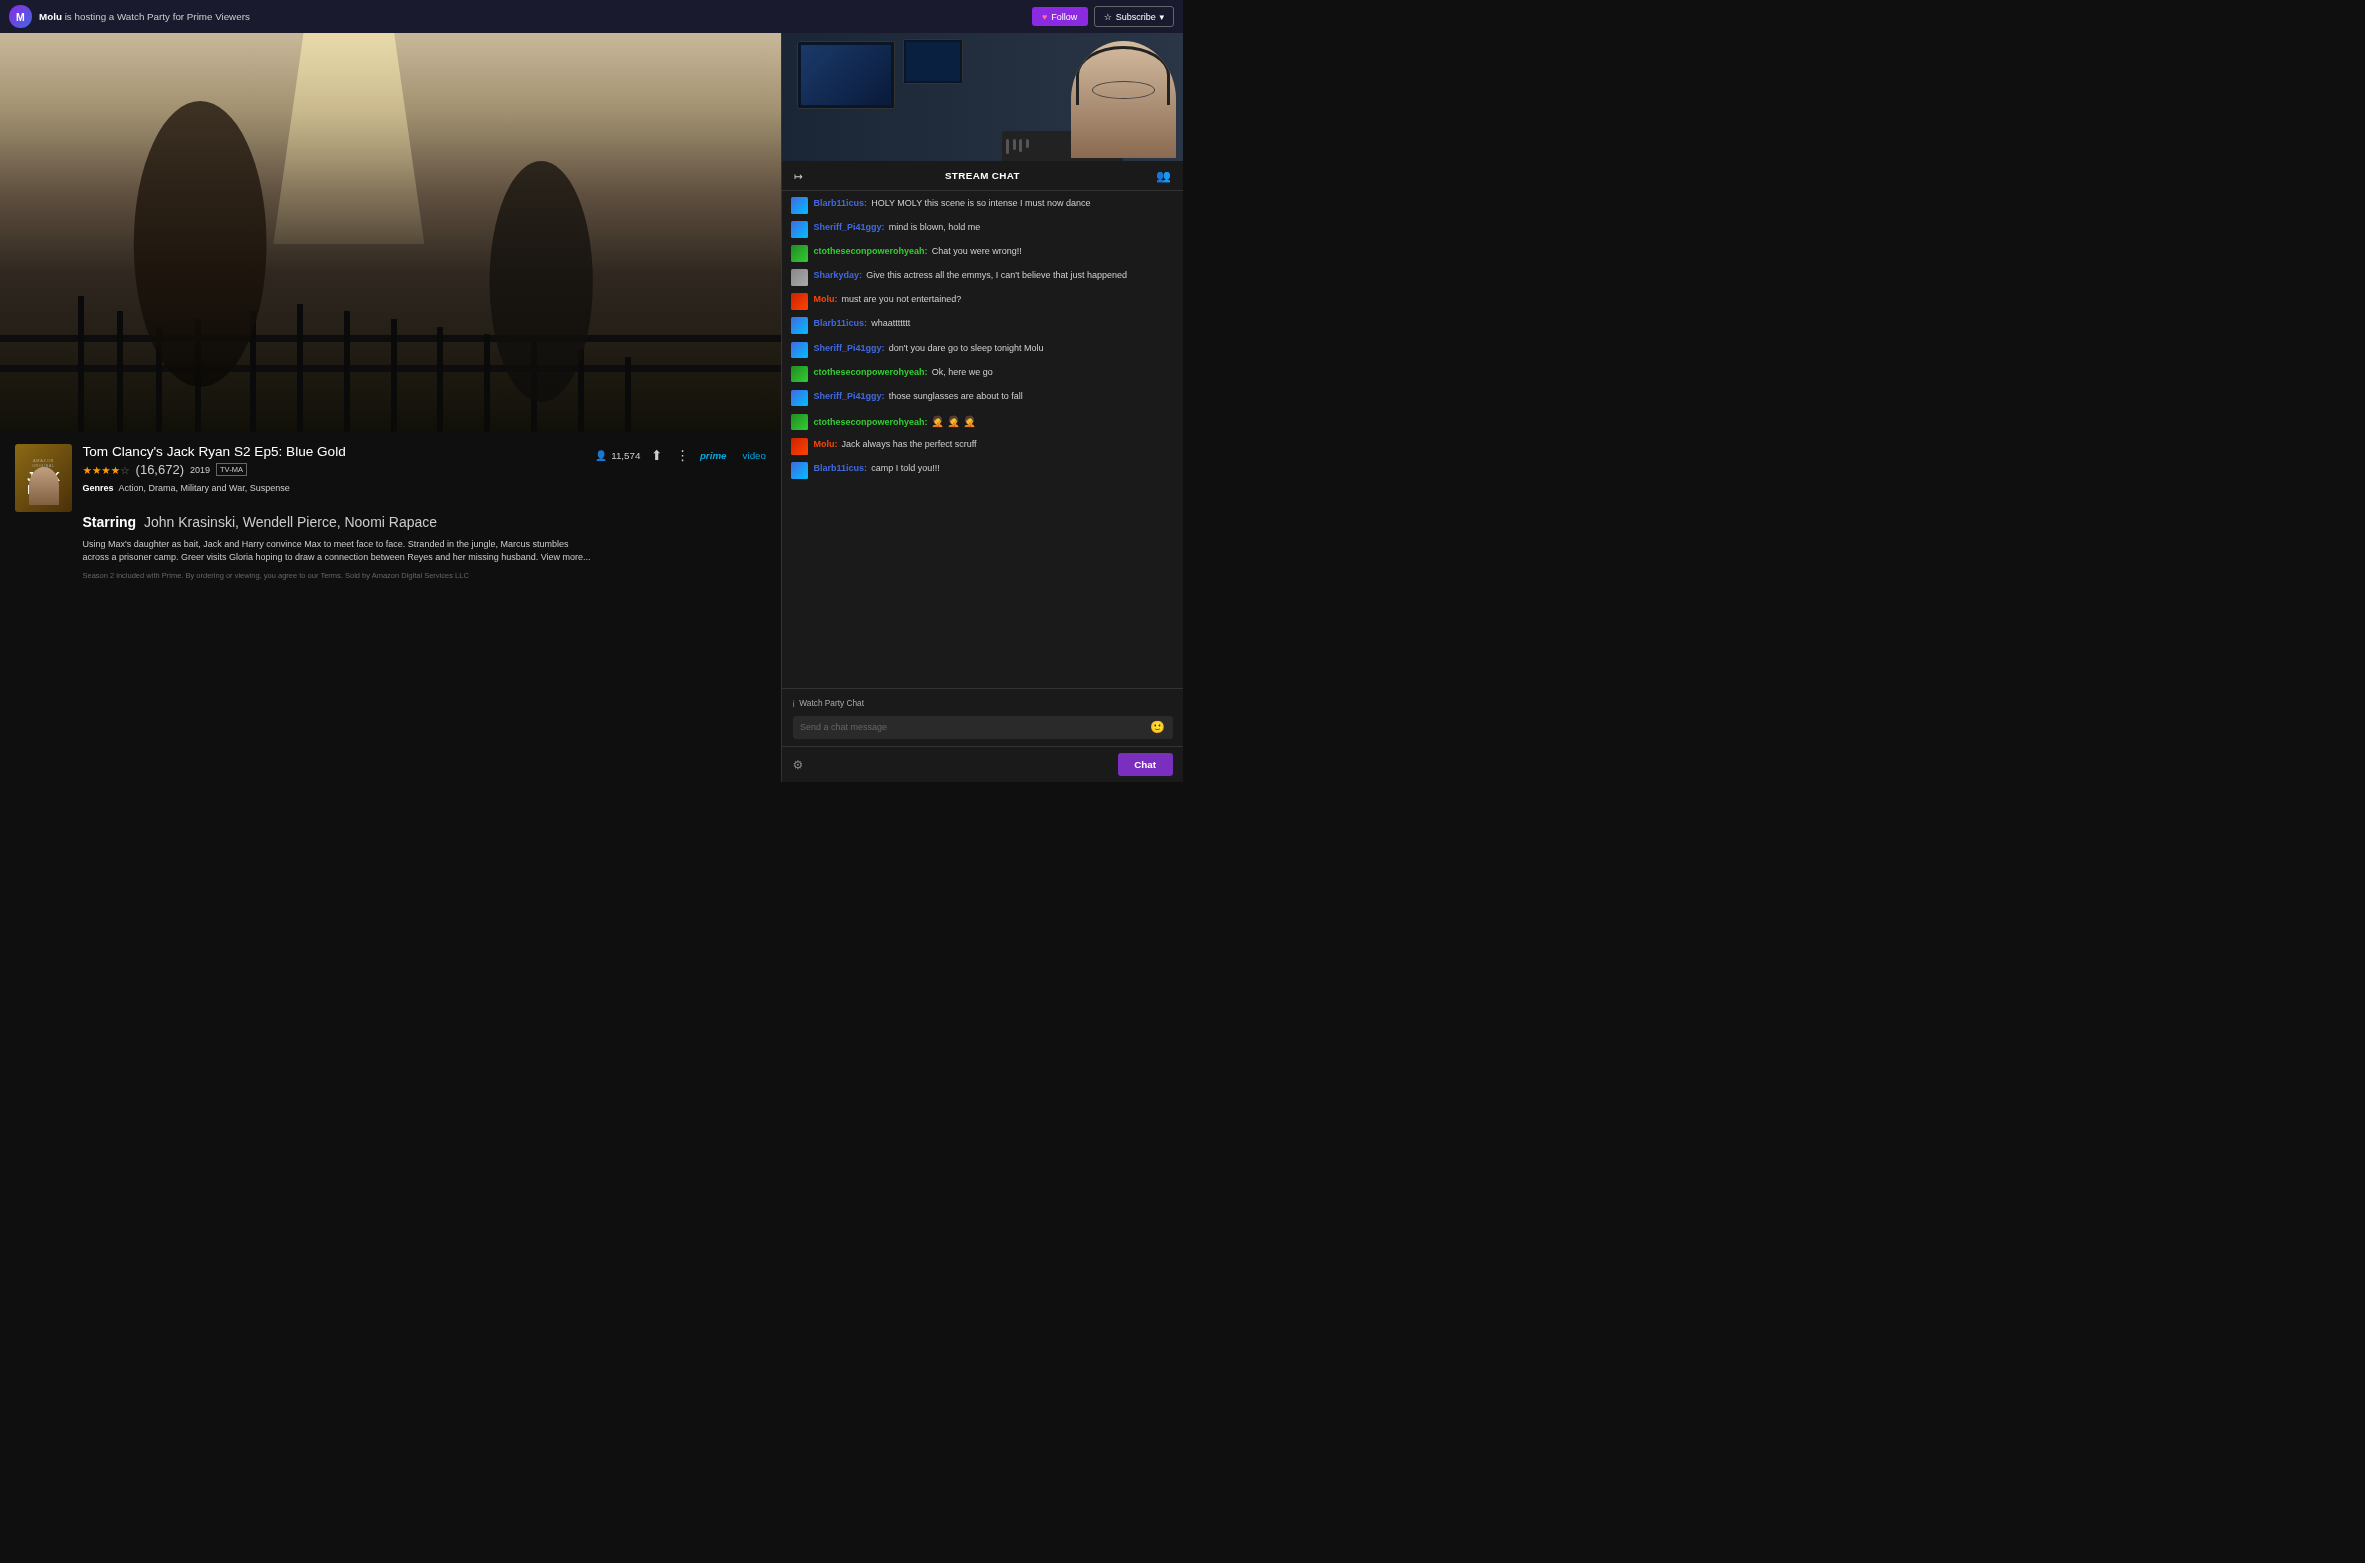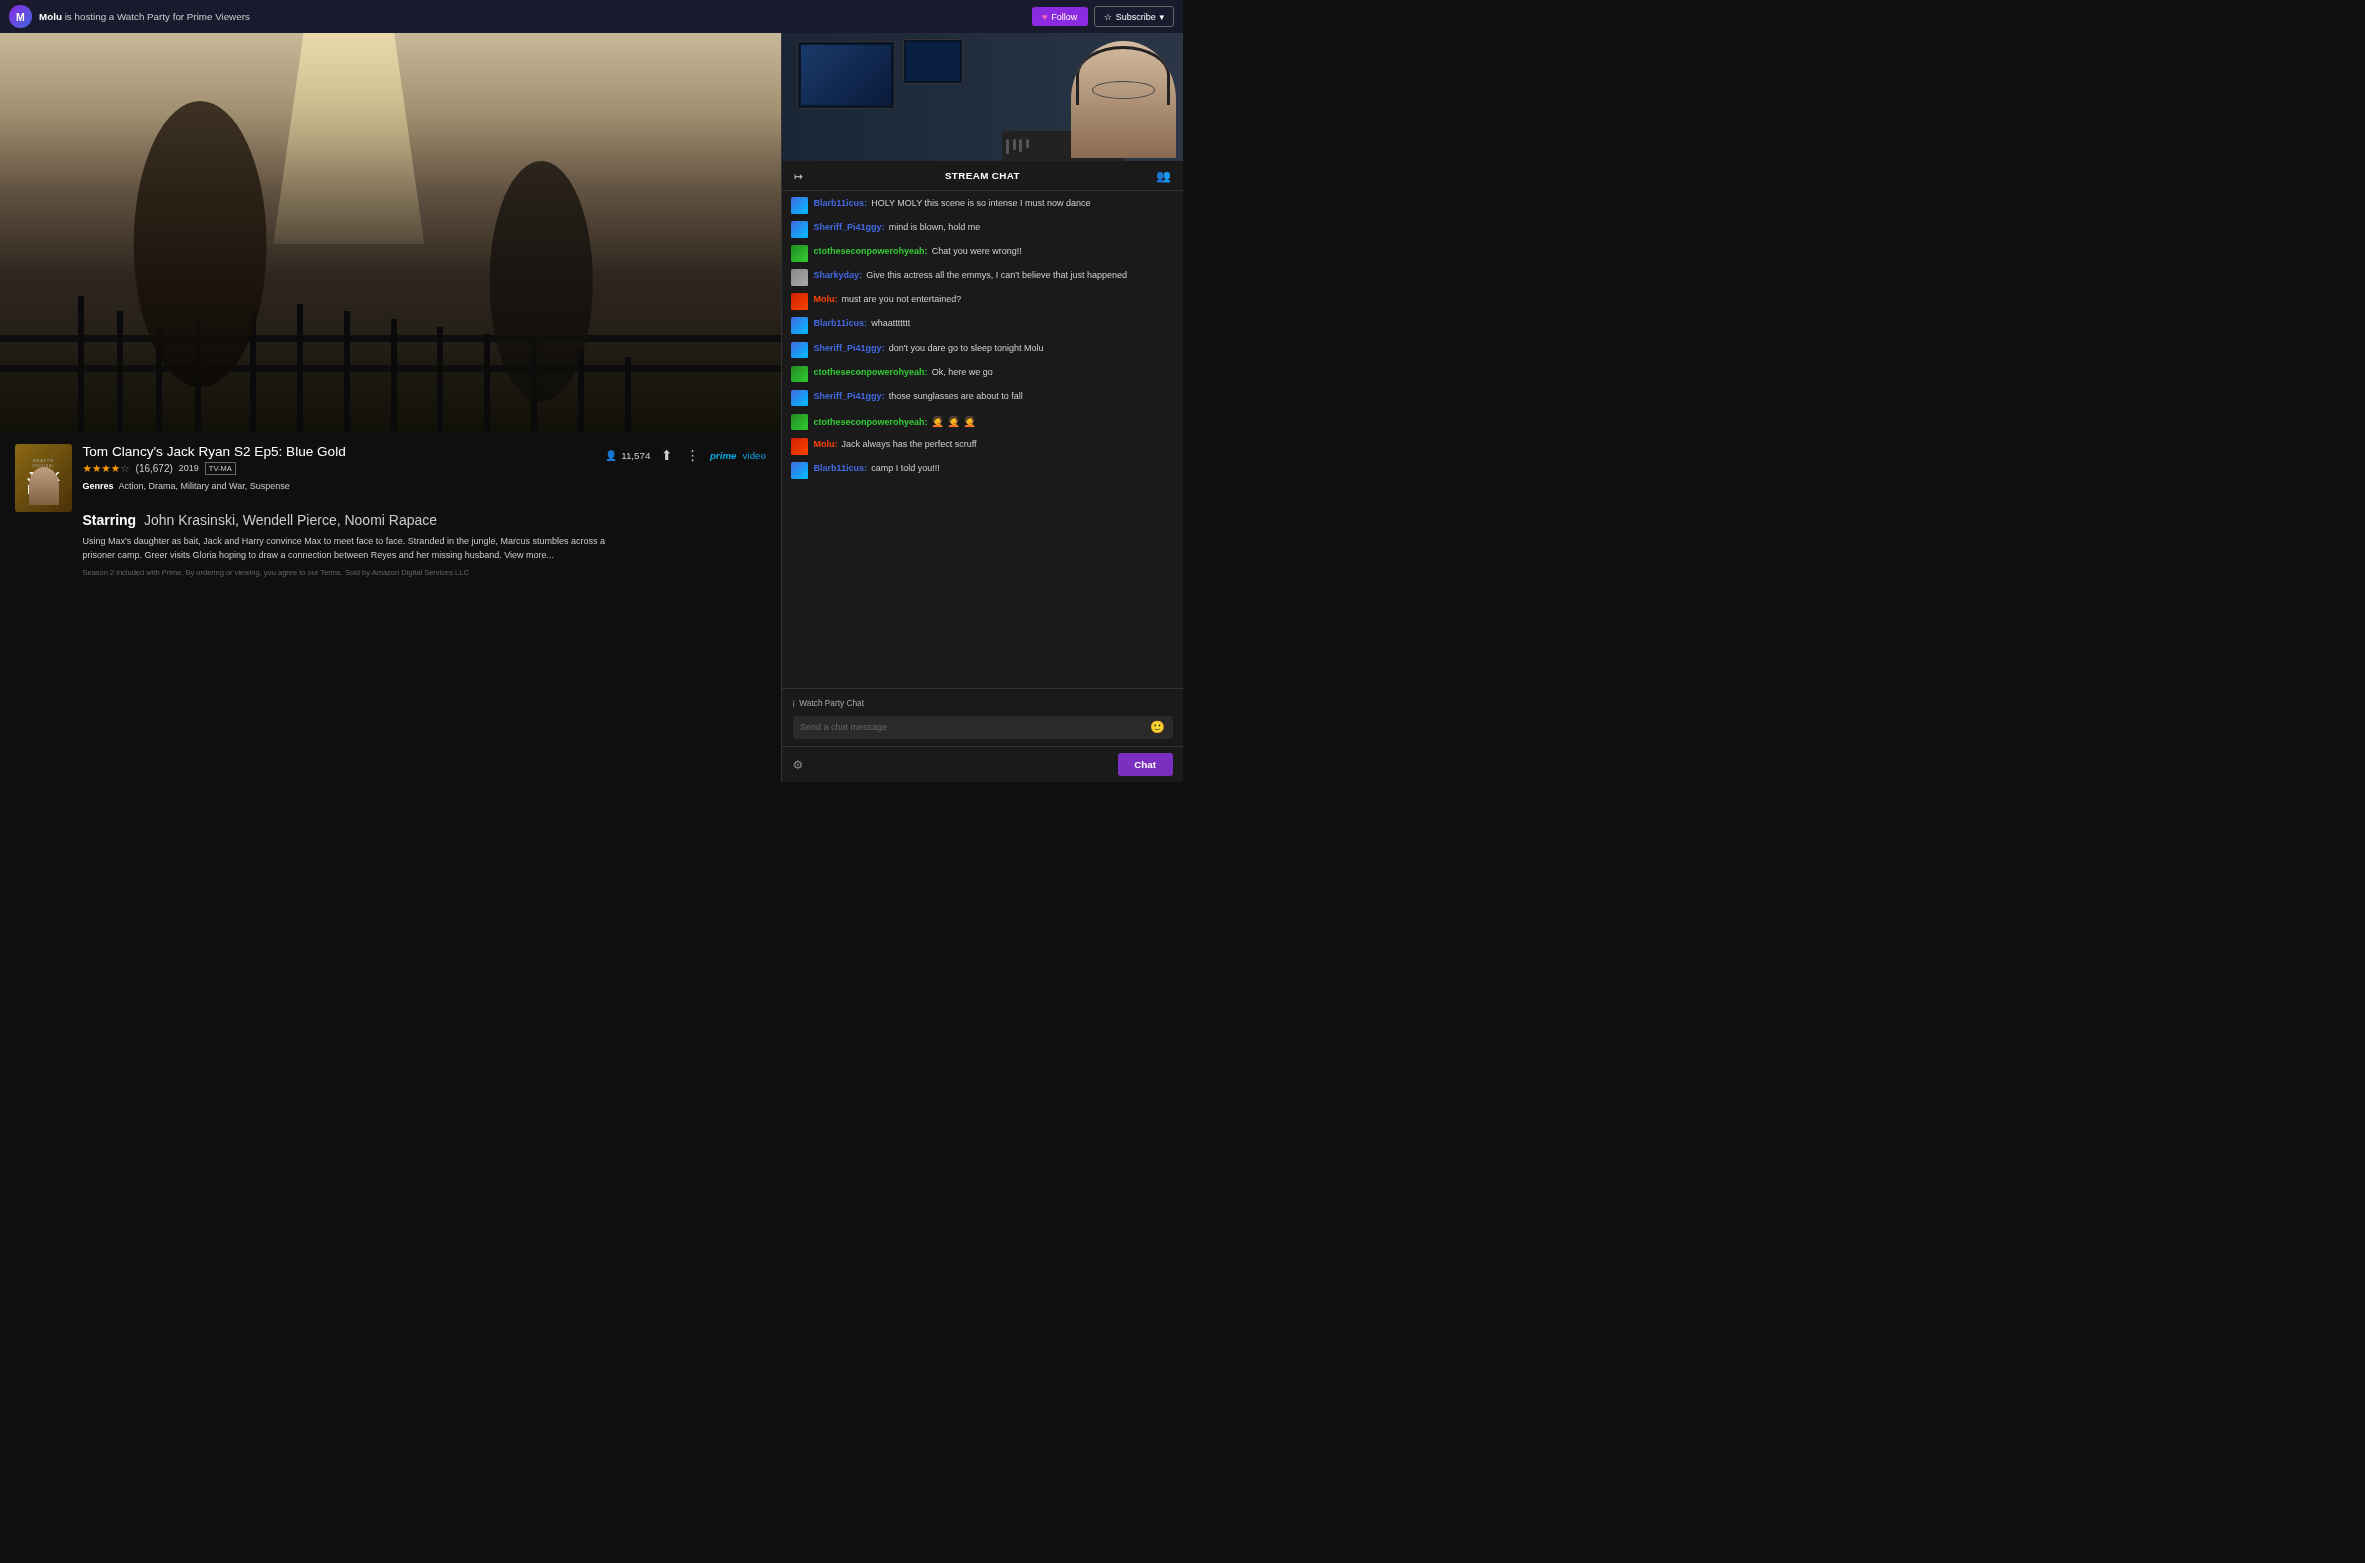--- a/index.html
+++ b/index.html
@@ -177,21 +177,21 @@
     }
     .show-meta {
       display: flex; align-items: center; gap: 6px;
       margin-top: 3px;
     }
     .stars {
       color: #f90;
       font-size: 10.5px;
     }
     .star-half { color: #777; }
-    .rating-count { font-size: 10px; color: #ccc; }
+    .rating-count { font-size: 13px; color: #ccc; }
     .year { font-size: 9px; color: #ccc; }
     .rating-badge {
       border: 0.8px solid #666;
       font-size: 7.5px;
       color: #ccc;
       padding: 0.8px 3px;
       border-radius: 0;
     }
     .show-genres { margin-top: 6px; font-size: 9px; color: #ccc; }
     .show-genres strong { color: #fff; }
@@ -216,21 +216,21 @@
     .viewer-count {
       display: flex; align-items: center; gap: 3.8px;
       font-size: 9.8px; color: #ccc;
     }
     .viewer-icon { color: #8a2be2; }
     .action-icon-btn {
       background: none; border: none; cursor: pointer;
       color: #ccc; font-size: 13.6px; padding: 3px;
     }
     .prime-video-logo {
-      display: flex; align-items: flex-start; gap: 6px;
+      display: flex; align-items: flex-start; gap: 16px;
       font-size: 8.3px;
     }
     .prime-text { color: #00a8e0; font-style: italic; font-weight: bold; font-size: 9.8px; }
     .video-text { color: #00a8e0; font-size: 9.8px; }
 
     
     .right-panel {
       width: 402px;
       flex-shrink: 0;
       background: #1a1a1a;

